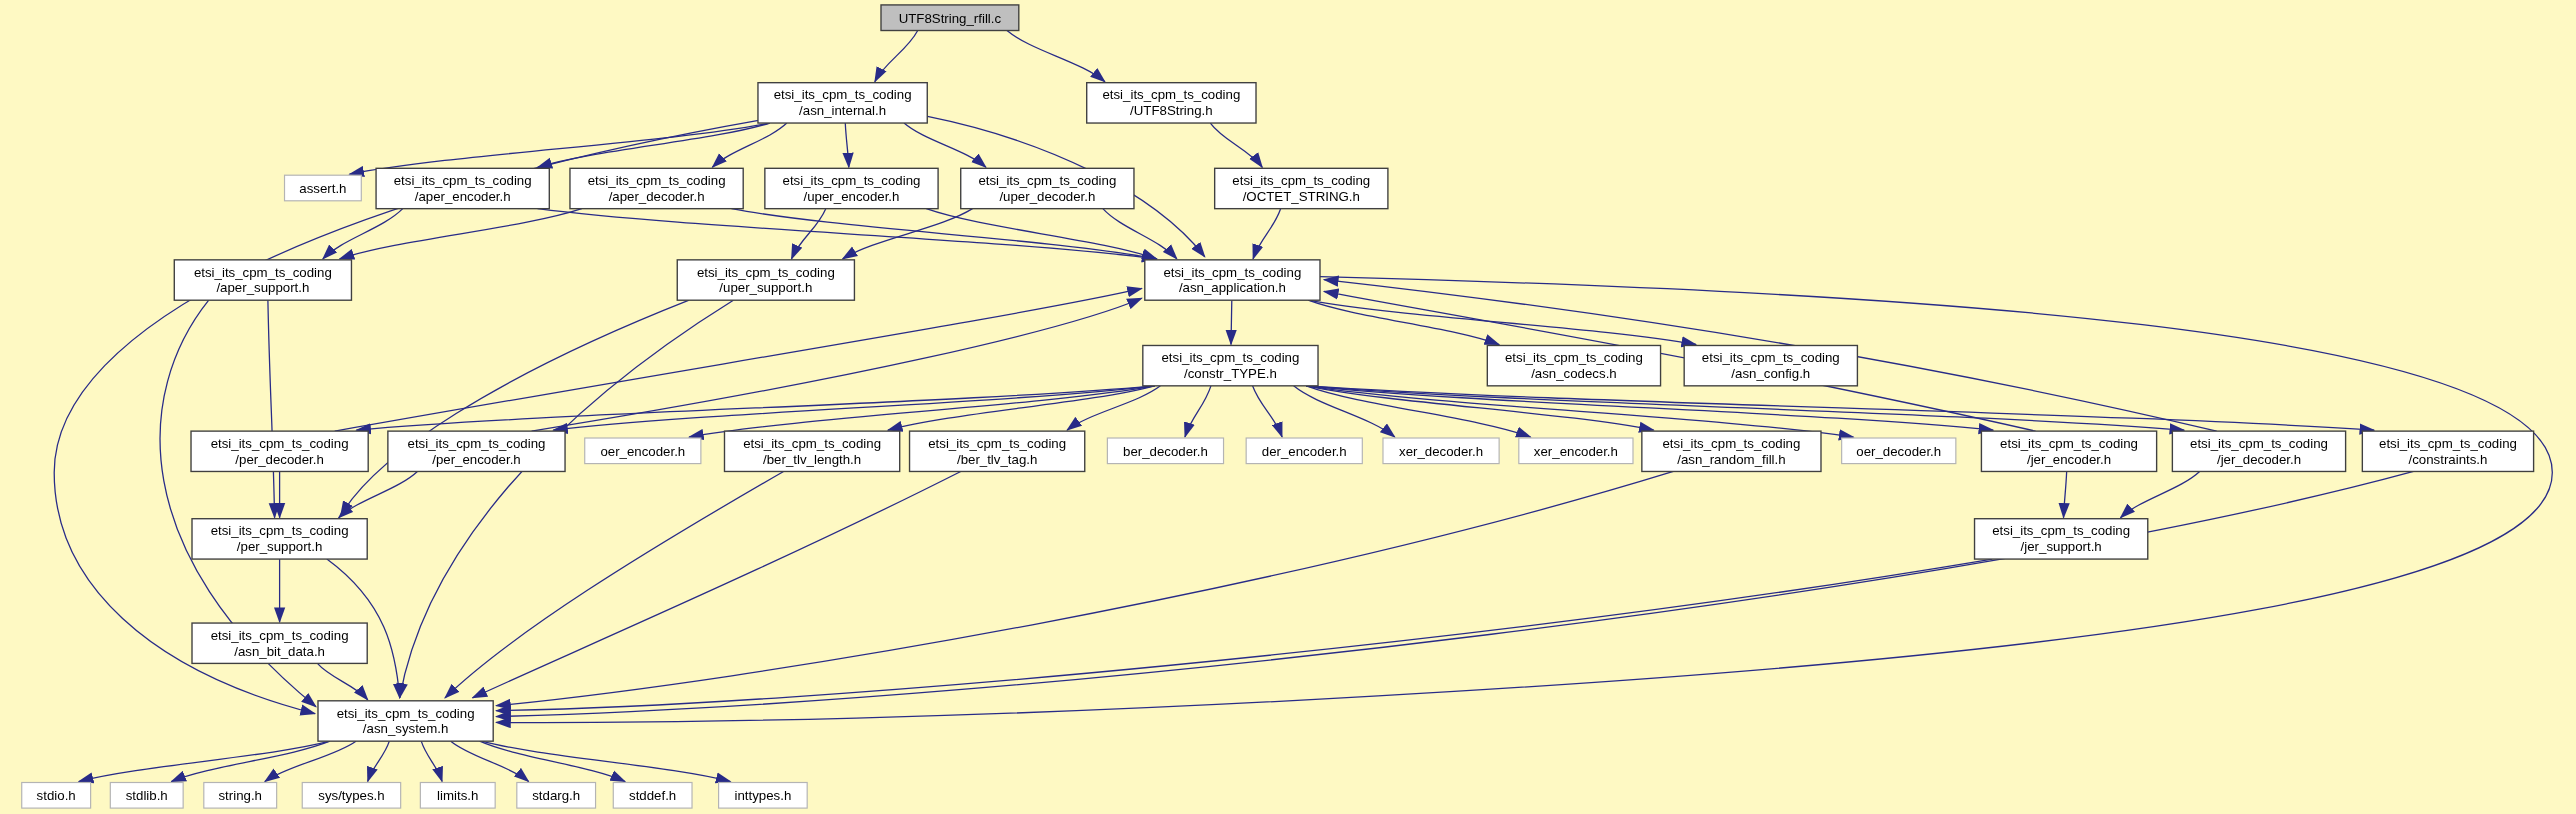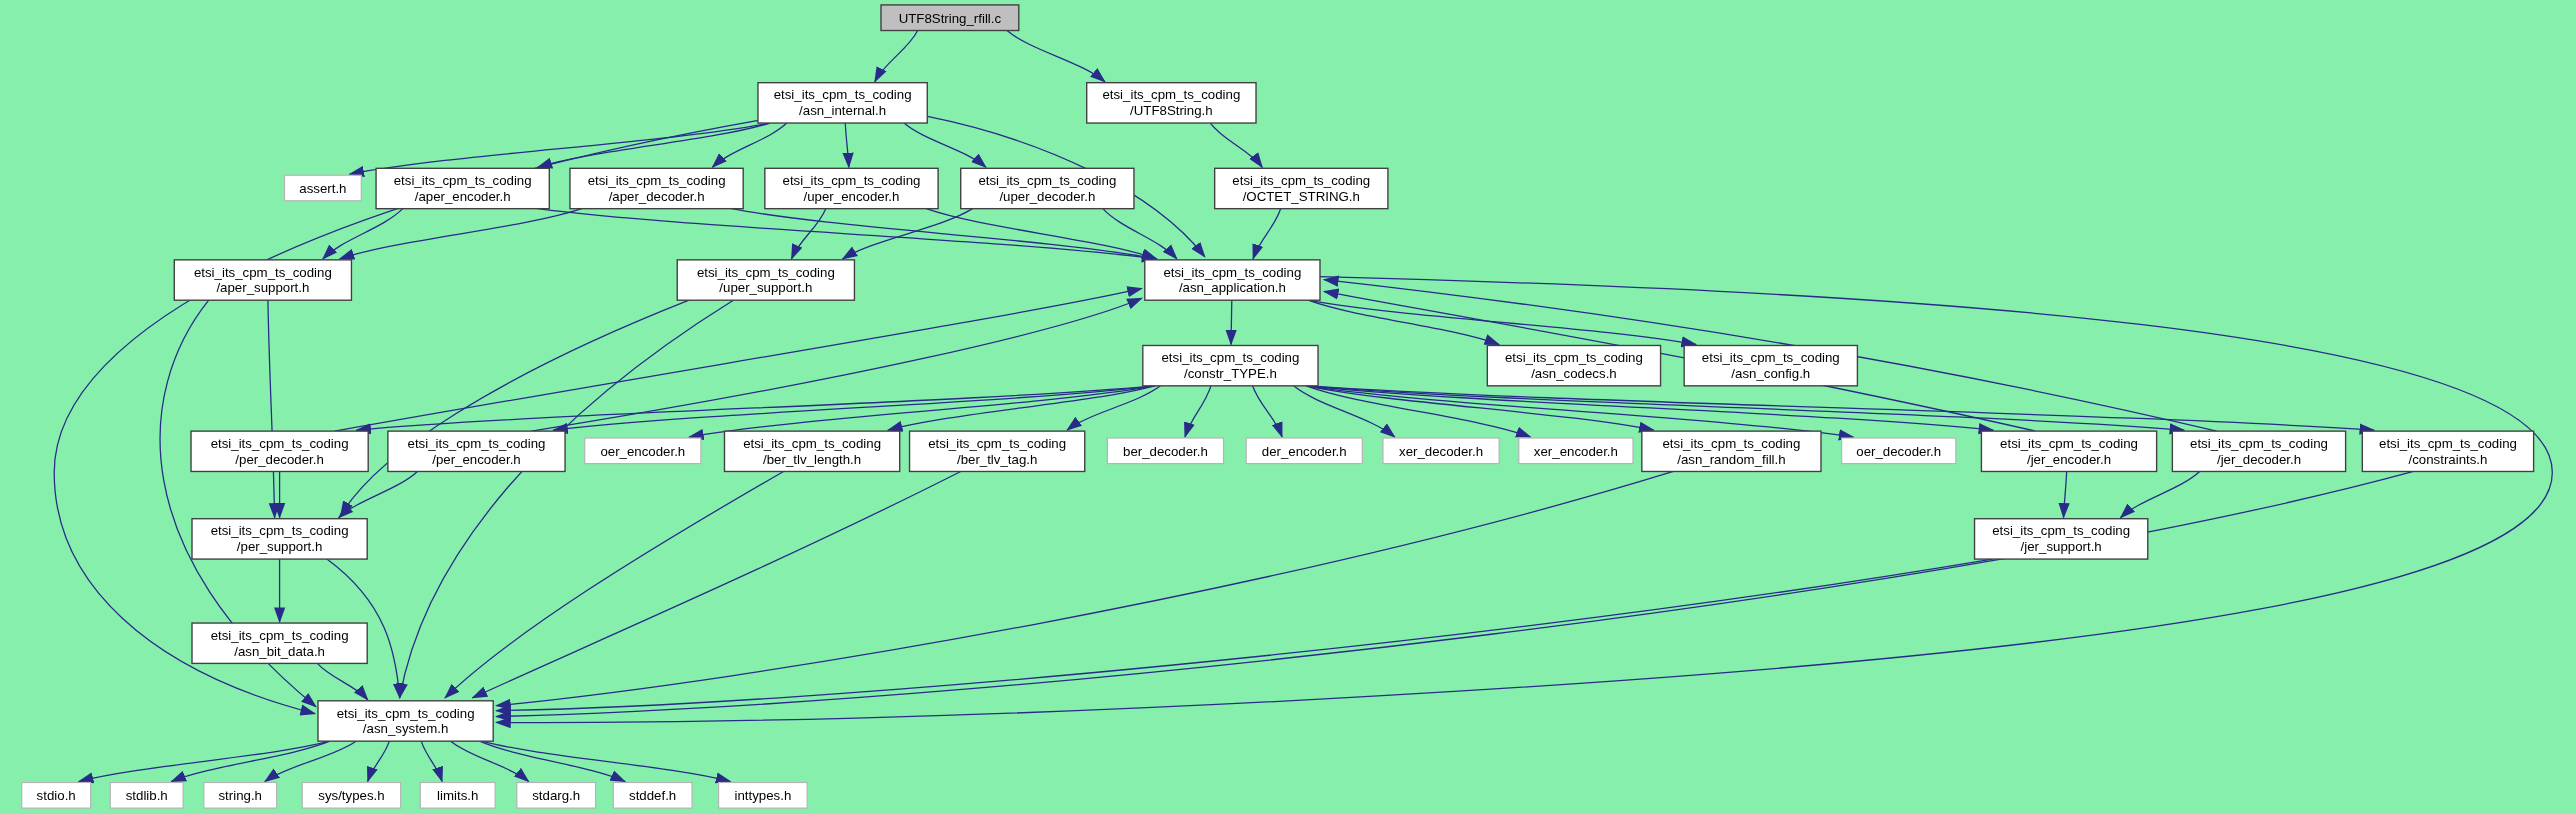--- a/index.html
+++ b/index.html
@@ -1,17 +1,17 @@
 <!DOCTYPE html>
 <html style="--root-fill: #bfbfbf;"><head>
 <meta charset="utf-8">
 <style>
   html,body{margin:0;padding:0;background:#ffffff;}
   body{font-family:"Liberation Sans", sans-serif;}
-  #canvas{position:relative;width:2576px;height:814px;background:#86efac;overflow:hidden;}
+  #canvas{position:relative;width:2576px;height:814px;background:#fef9c3;overflow:hidden;}
   svg text{font-family:"Liberation Sans", sans-serif;font-size:13.5px;fill:#000000;}
   svg .node rect{fill:#ffffff;}
   svg .node.root rect{fill:var(--root-fill);}
   svg .edge{fill:none;}
 </style>
 </head>
 <body>
 
 <div id="canvas">
   <svg id="graph" width="2576" height="814" viewBox="0 0 2617 827" xmlns="http://www.w3.org/2000/svg">

